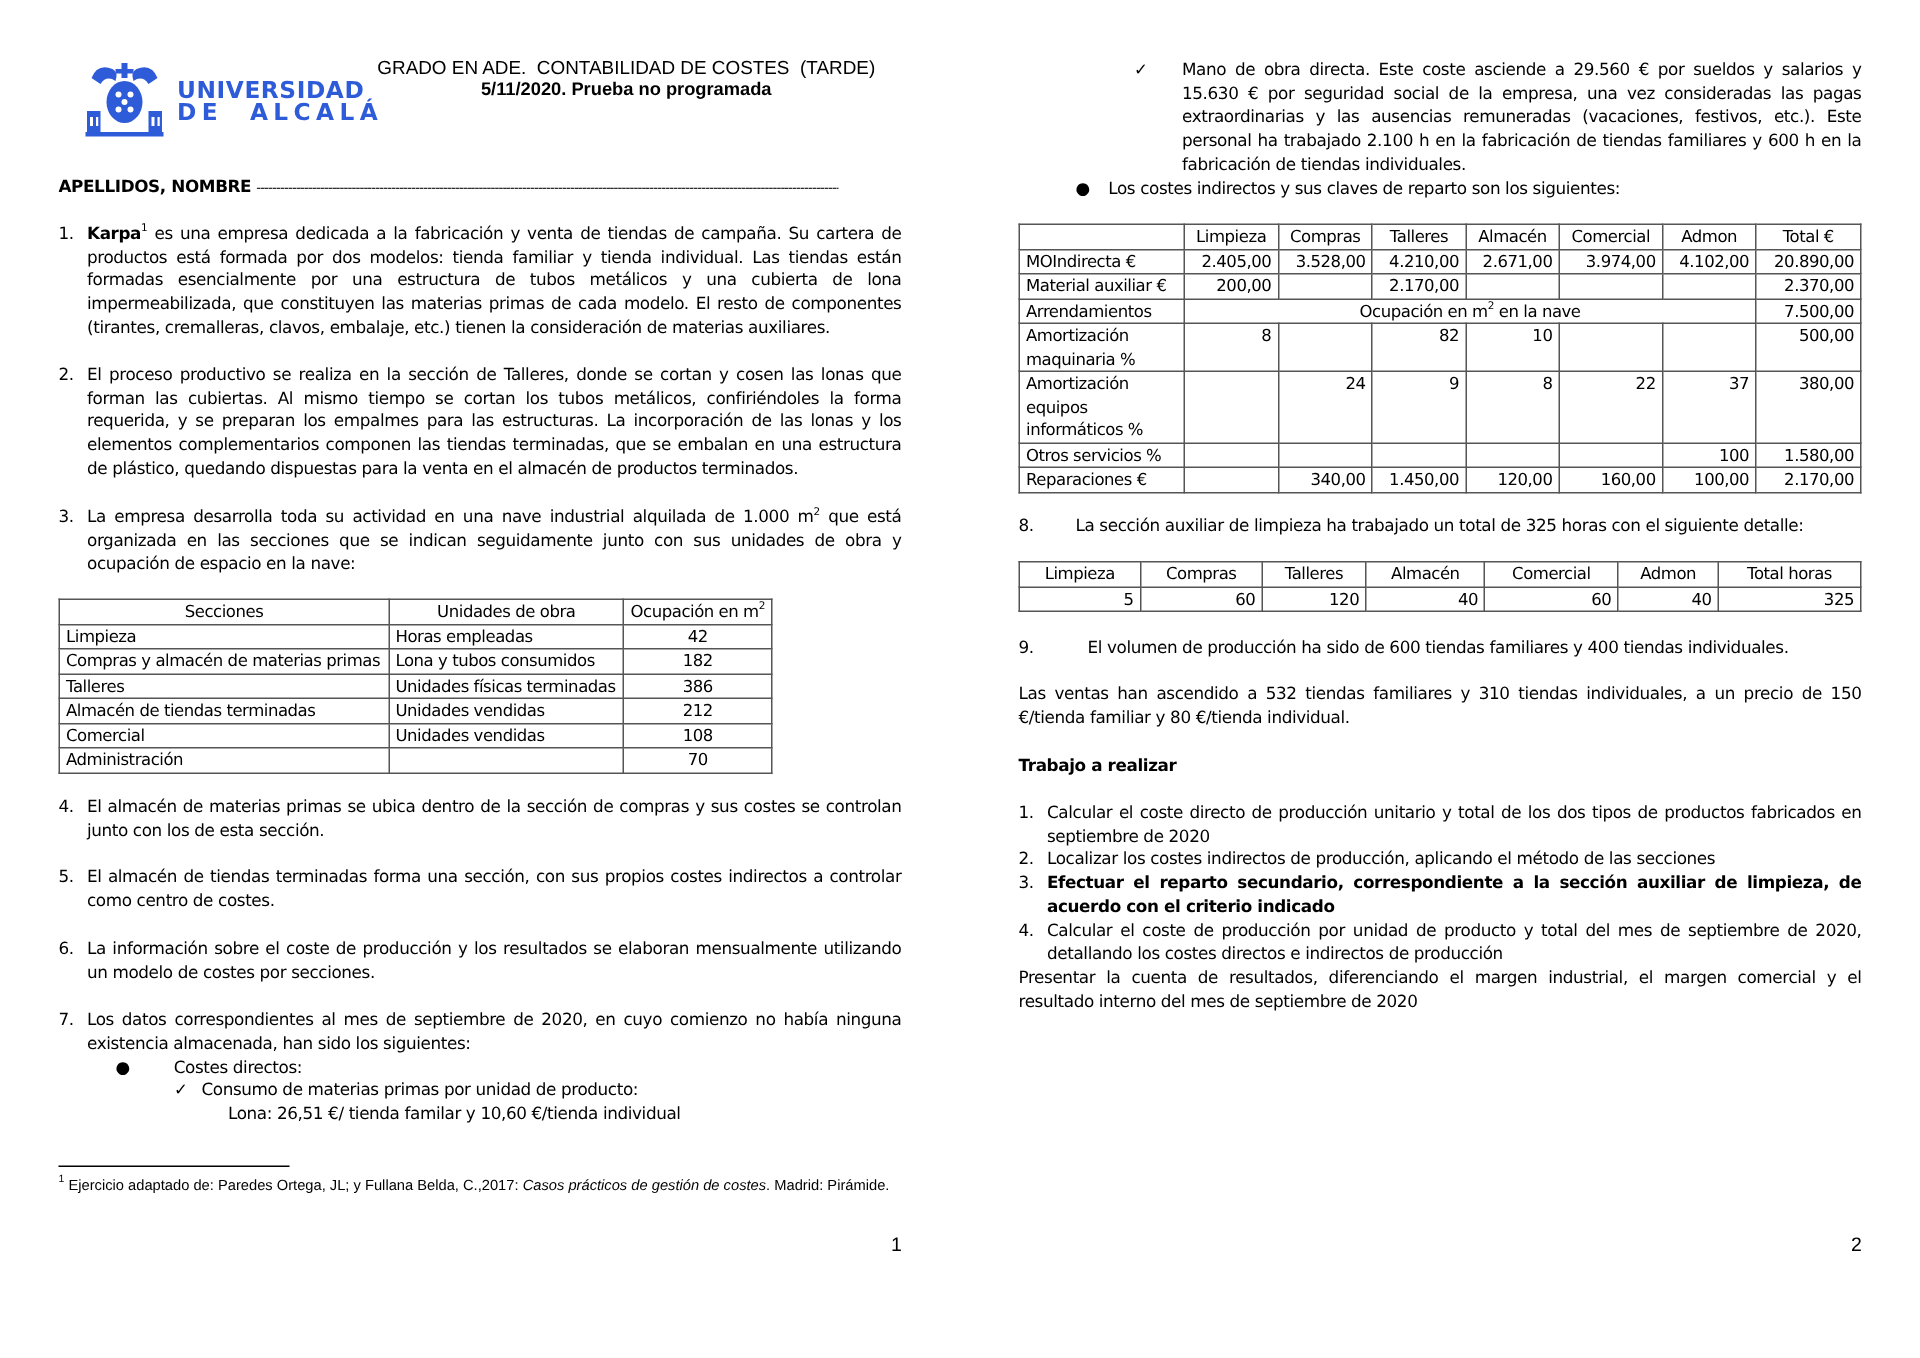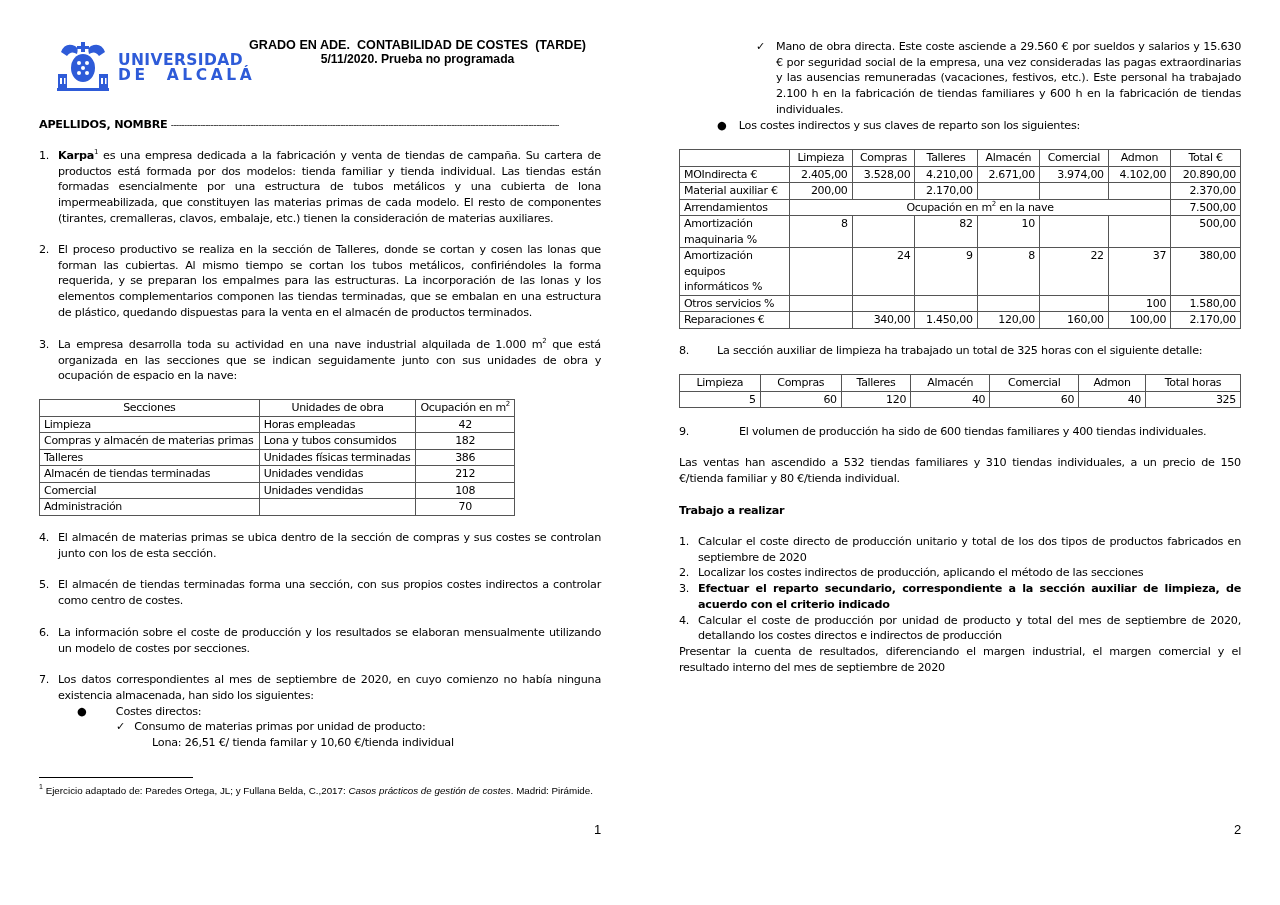--- a/index.html
+++ b/index.html
@@ -9,21 +9,21 @@
   #page1 { left: 0; width: 640px; }
   #page2 { left: 640px; width: 640px; }
   .txt { font-family: "DejaVu Sans", sans-serif; font-size: 11.2px; line-height: 15.7px; letter-spacing: -0.25px; }
   .just { text-align: justify; }
 
   
   .logo { position: absolute; left: 55px; top: 38px; width: 160px; height: 56px; }
   .logo-text { position: absolute; left: 63px; top: 15px; color: #2e5bd8; font-family: "DejaVu Sans", sans-serif; font-weight: bold; font-size: 15.5px; line-height: 15px; letter-spacing: 0.4px; }
   .logo-text .l2 { letter-spacing: 3.6px; }
   .hdr { position: absolute; left: 215px; top: 38px; width: 405px; text-align: center; }
-  .hdr .t1 { font-weight: bold; font-size: 12.6px; line-height: 14px; }
+  .hdr .t1 { font-weight: normal; font-size: 12.6px; line-height: 14px; }
   .hdr .t2 { font-weight: bold; font-size: 12.2px; line-height: 14px; }
   .hdr .t3 { font-size: 16.5px; line-height: 20px; text-decoration: underline; letter-spacing: 0.2px; }
 
   .name-line { position: absolute; left: 39px; top: 117px; width: 520px; white-space: nowrap; overflow: hidden; }
   .name-line b { font-weight: bold; }
 
   .num-item { position: absolute; left: 39px; width: 562px; }
   .num-item .n { position: absolute; left: 0; top: 0; width: 18px; }
   .num-item .body { margin-left: 19px; }
 
@@ -172,21 +172,21 @@
   <div class="footnote-rule"></div>
   <div class="footnote"><sup>1</sup><span> Ejercicio adaptado de: Paredes Ortega, JL; y Fullana Belda, C.,2017: </span><i>Casos prácticos de gestión de costes</i><span>. Madrid: Pirámide.</span></div>
 
   <div class="pagenum" style="left:594px">1</div>
 </div>
 
 <div class="page" id="page2">
 
   <div class="txt just" style="position:absolute;left:116px;top:39px;width:485px">
     <span class="check" style="position:absolute;left:0;top:0">✓</span>
-    <div style="margin-left:20px">Mano de obra directa. Este coste asciende a 29.560 € por sueldos y salarios y 15.630 € por seguridad social de la empresa, una vez consideradas las pagas extraordinarias y las ausencias remuneradas (vacaciones, festivos, etc.). Este personal ha trabajado 2.100 h en la fabricación de tiendas familiares y 600 h en la fabricación de tiendas individuales.</div>
+    <div style="margin-left:32px">Mano de obra directa. Este coste asciende a 29.560 € por sueldos y salarios y 15.630 € por seguridad social de la empresa, una vez consideradas las pagas extraordinarias y las ausencias remuneradas (vacaciones, festivos, etc.). Este personal ha trabajado 2.100 h en la fabricación de tiendas familiares y 600 h en la fabricación de tiendas individuales.</div>
   </div>
 
   <div class="bullet txt" style="left:77px;top:118px">
     <span>●</span>
     <span style="margin-left:9px">Los costes indirectos y sus claves de reparto son los siguientes:</span>
   </div>
 
   <table class="grid" style="left:39px;top:149px;width:562px">
     <tbody id="indirect-body">
         <tr>
@@ -290,21 +290,21 @@
           <td class="r">40</td>
           <td class="r">60</td>
           <td class="r">40</td>
           <td class="r">325</td>
         </tr>
   </tbody>
     </table>
 
   <div class="num-item txt" style="top:424px">
     <span class="n">9.</span>
-    <div class="body" style="margin-left:60px">El volumen de producción ha sido de 600 tiendas familiares y 400 tiendas individuales.</div>
+    <div class="body" style="margin-left:46px">El volumen de producción ha sido de 600 tiendas familiares y 400 tiendas individuales.</div>
   </div>
 
   <div class="txt just" style="position:absolute;left:39px;top:455px;width:562px">Las ventas han ascendido a 532 tiendas familiares y 310 tiendas individuales, a un precio de 150 €/tienda familiar y 80 €/tienda individual.</div>
 
   <div class="txt" style="position:absolute;left:39px;top:503px;font-weight:bold">Trabajo a realizar</div>
 
   <div id="tasks-list" style="position:absolute;left:39px;top:534px;width:562px">
       <div class="txt just" style="position: relative;">
         <span style="position: absolute; left: 0px;">1.</span>
         <div style="margin-left: 19px;">Calcular el coste directo de producción unitario y total de los dos tipos de productos fabricados en septiembre de 2020</div>

